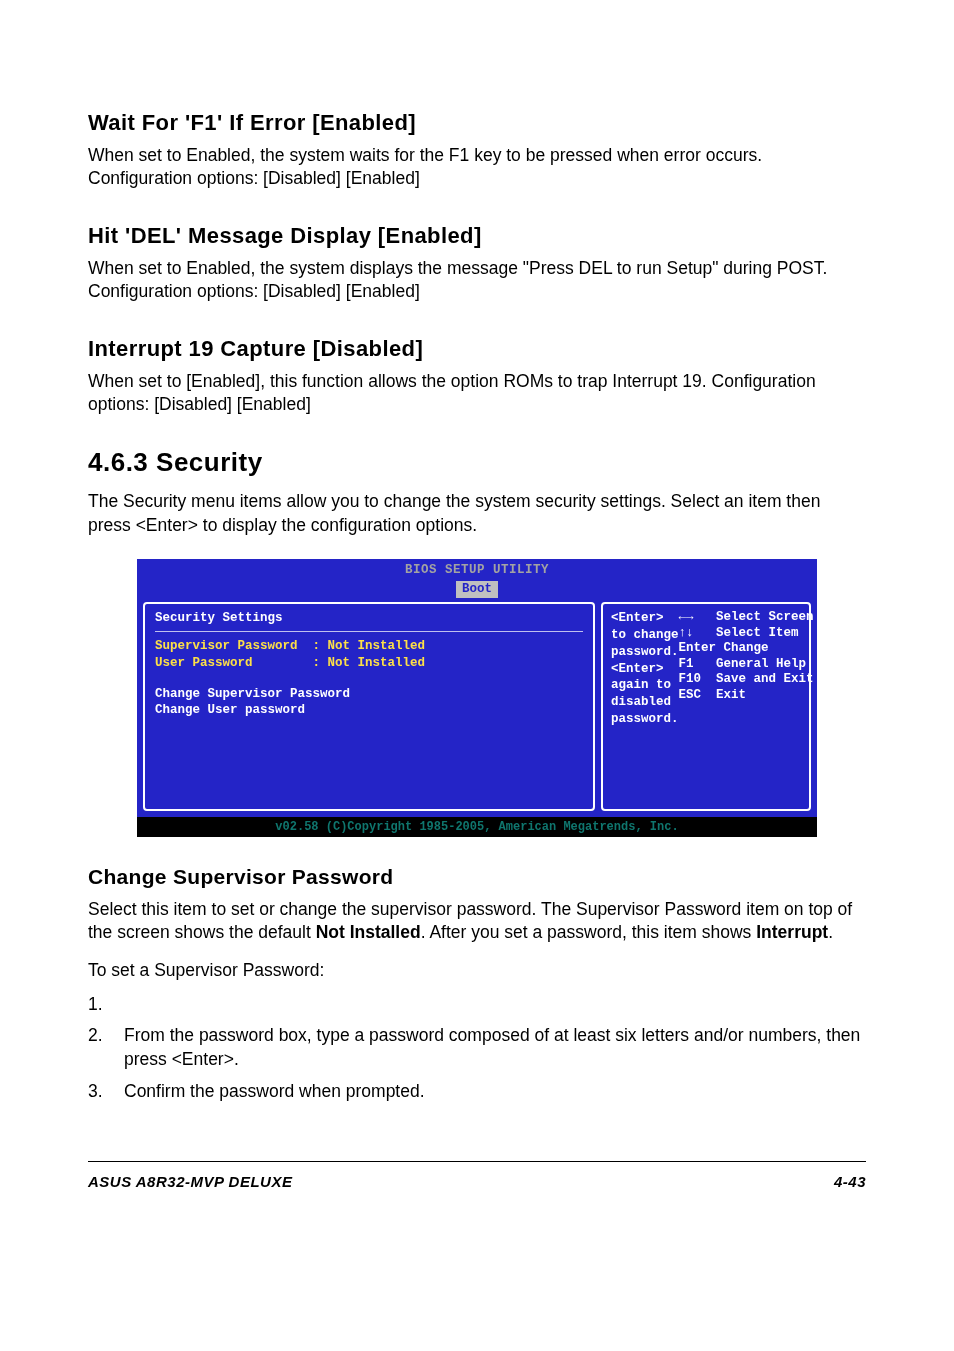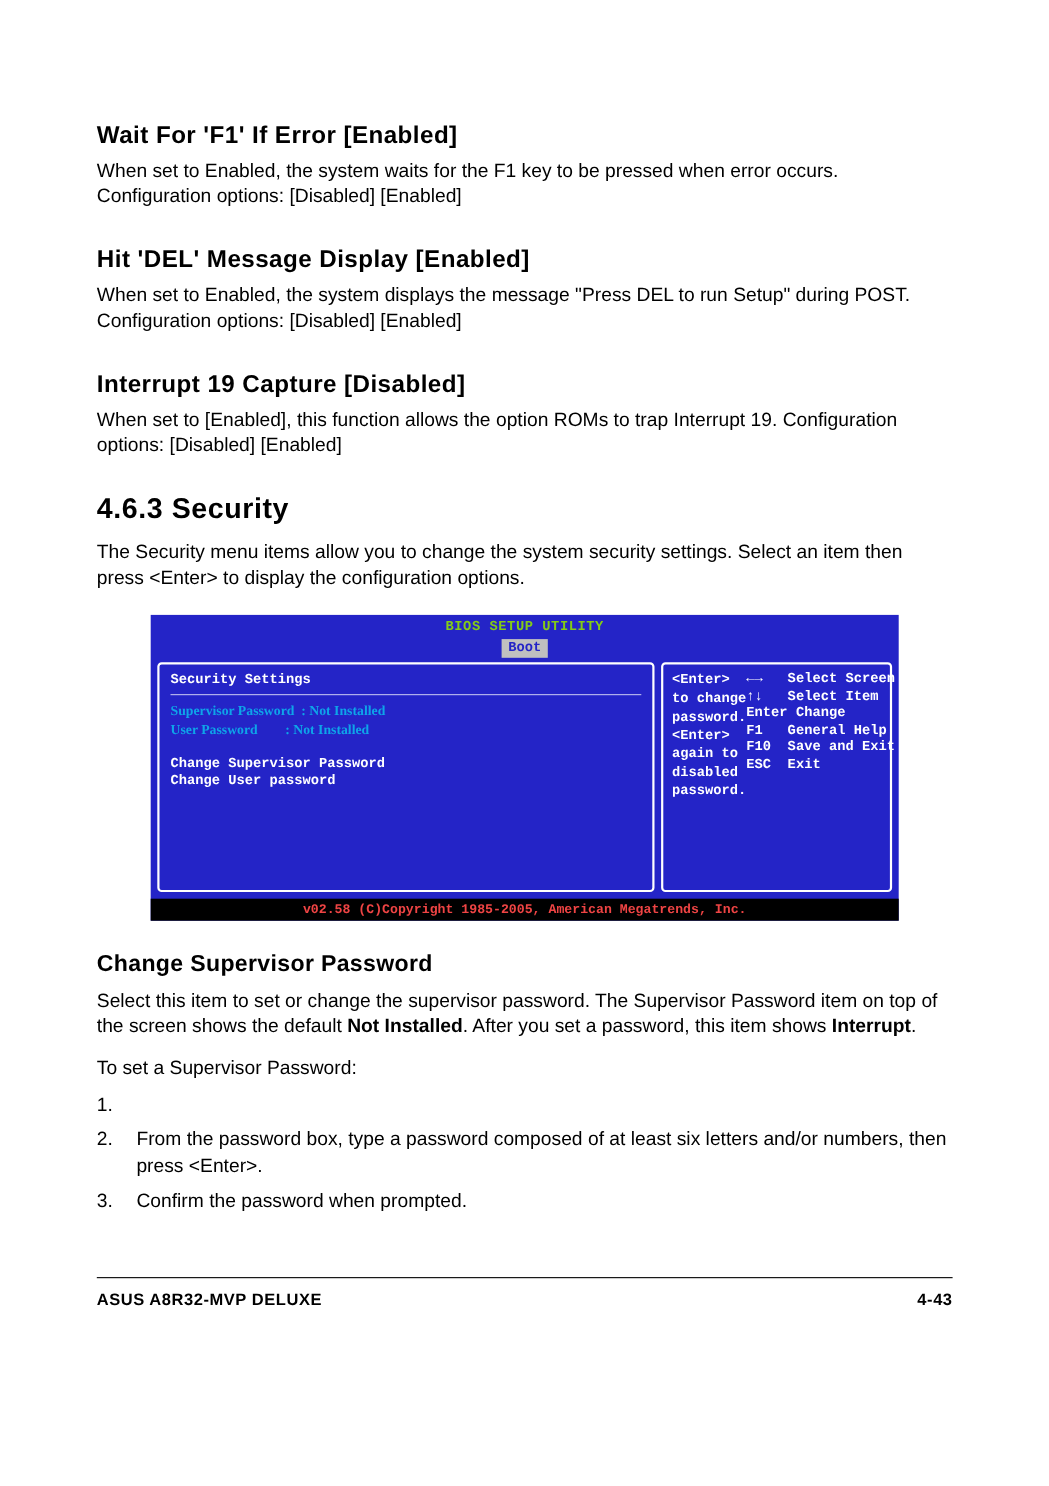--- a/index.html
+++ b/index.html
@@ -41,21 +41,21 @@
     background: #2424c7;
     font-family: "Courier New", monospace;
     font-size: 12.5px;
     font-weight: bold;
     color: #fff;
   }
   .bios-top {
     text-align: center;
     padding: 3px 0 0 0;
   }
-  .bios-top .util { color: #84cc16; letter-spacing: 0.5px; }
+  .bios-top .util { color: #a3a3a3; letter-spacing: 0.5px; }
   .bios-tab {
     display: inline-block;
     background: #c0c0c0;
     color: #2424c7;
     padding: 0 6px;
     margin-top: 2px;
   }
   .bios-body {
     display: flex;
     padding: 4px 6px 6px 6px;
@@ -67,53 +67,54 @@
     border-radius: 4px;
     padding: 6px 10px 90px 10px;
     position: relative;
   }
   .bios-left .sec-head {
     color: #fff;
     border-bottom: 1px solid #bfbfef;
     padding-bottom: 4px;
     margin-bottom: 6px;
   }
-  .bios-left .grayline { color: #0ea5e9; white-space: pre; font-family: Liberation Serif, serif; }
+  .bios-left .grayline { color: #fde047; white-space: pre; }
   .bios-left .whiteline { color: #fff; margin-top: 14px; white-space: pre; }
   .bios-right {
     width: 210px;
     border: 2px solid #fff;
     border-radius: 4px;
     padding: 6px 8px;
     display: flex;
     flex-direction: row;
     justify-content: space-between;
   }
   .bios-right .help-top { color: #fff; white-space: pre-line; }
   .bios-right .nav { color: #fff; white-space: pre; line-height: 1.25; }
   .bios-footer {
     background: #000;
-    color: #ef4444;
+    color: #0f766e;
     text-align: center;
     padding: 2px 0;
     font-size: 12px;
   }
   .steps-intro { margin-top: 14px; margin-bottom: 10px; }
   ol.steps { list-style: none; margin-left: 0; }
   ol.steps li { display: flex; margin-bottom: 8px; }
   ol.steps li .num { width: 36px; flex-shrink: 0; }
   .page-footer {
     margin-top: 58px;
     border-top: 1px solid #000;
     padding-top: 10px;
     display: flex;
     justify-content: space-between;
     font-weight: bold;
     font-size: 15px;
     letter-spacing: 0.5px;
+    font-style: italic;
   }
   b { font-weight: bold; }
 </style>
 </head>
 <body>
 
 <h3 class="setting-title">Wait For 'F1' If Error [Enabled]</h3>
 <p class="body">When set to Enabled, the system waits for the F1 key to be pressed when error occurs. Configuration options: [Disabled] [Enabled]</p>
 
 <h3 class="setting-title">Hit 'DEL' Message Display [Enabled]</h3>

